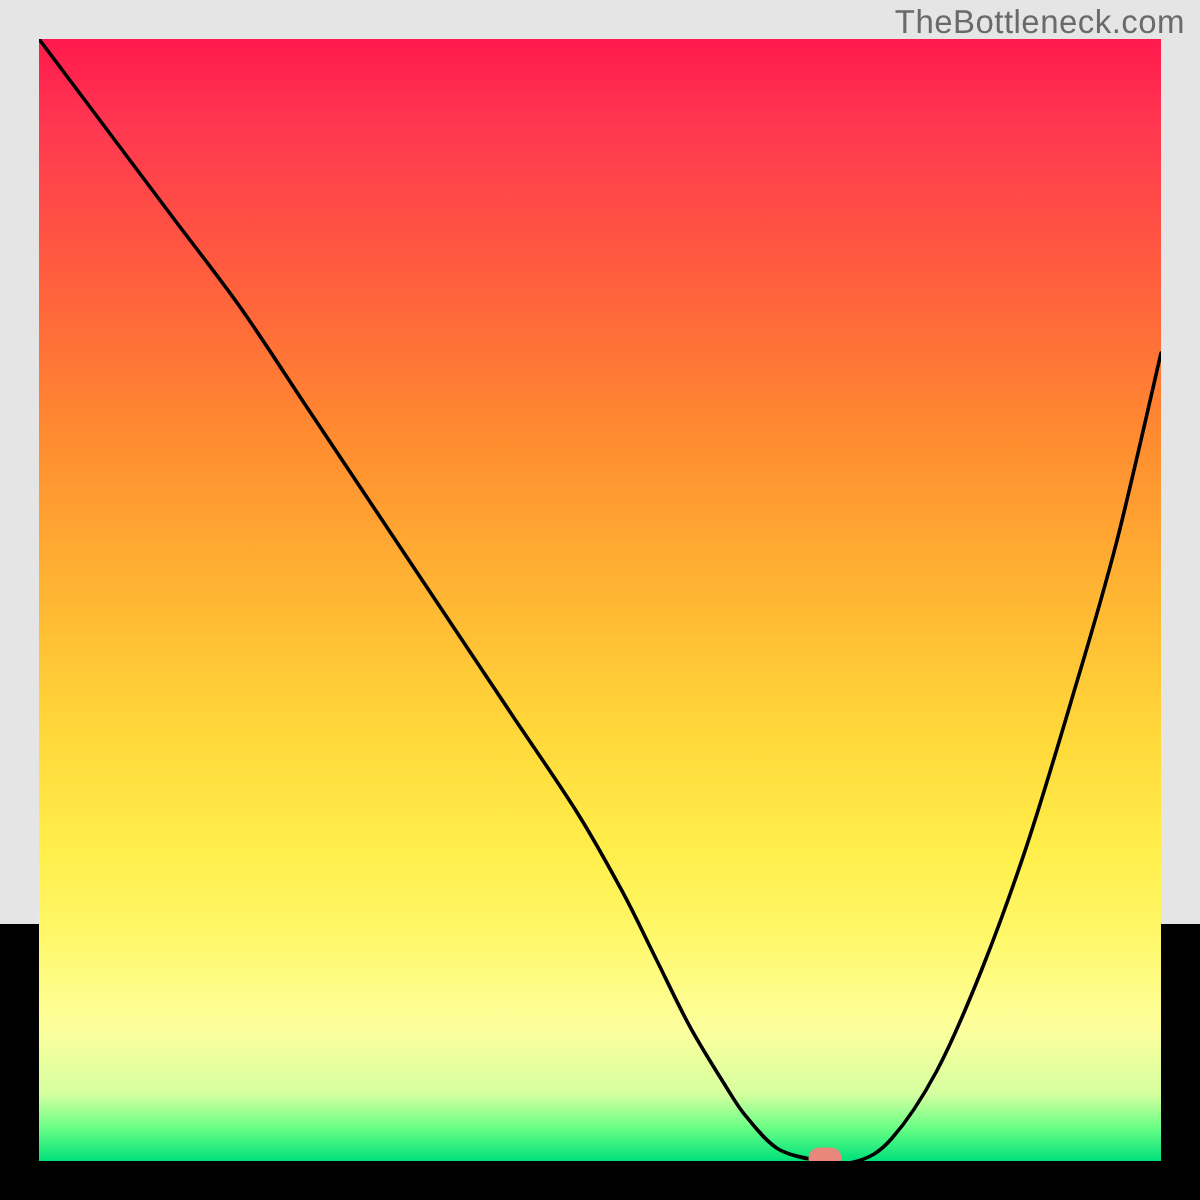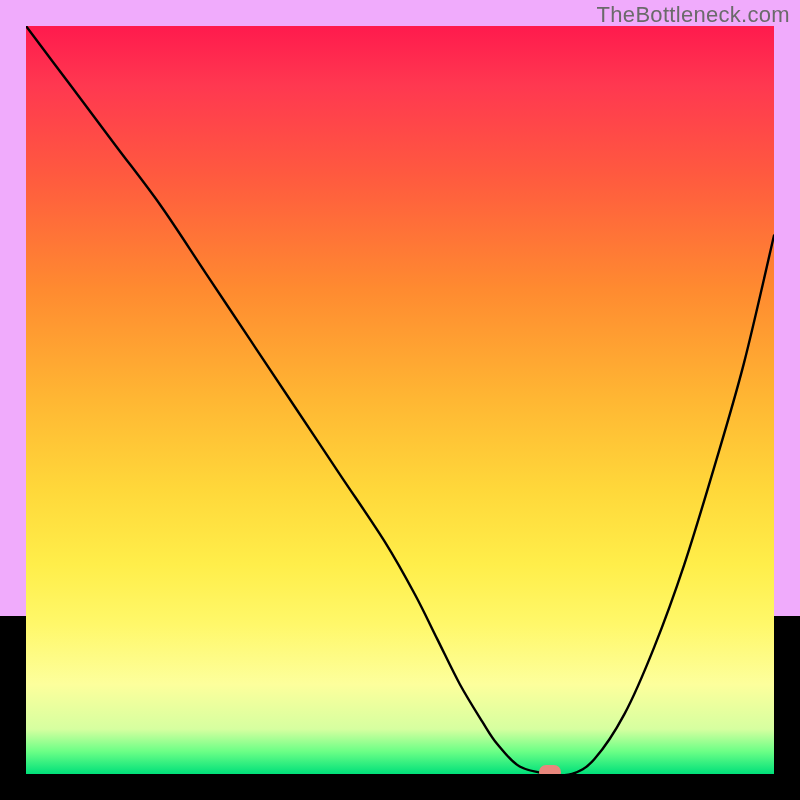--- a/index.html
+++ b/index.html
@@ -8,21 +8,21 @@
     width: 800px;
     height: 800px;
     background: #000;
     overflow: hidden;
     font-family: Arial, Helvetica, sans-serif;
   }
   .stage {
     position: relative;
     width: 800px;
     height: 616px;
-    background: #f0abfc;
+    background: #e5e5e5;
   }
   .watermark {
     position: absolute;
     top: 2px;
     right: 10px;
     color: #6a6a6a;
     font-size: 22px;
     font-weight: 500;
     letter-spacing: 0.3px;
     z-index: 5;

